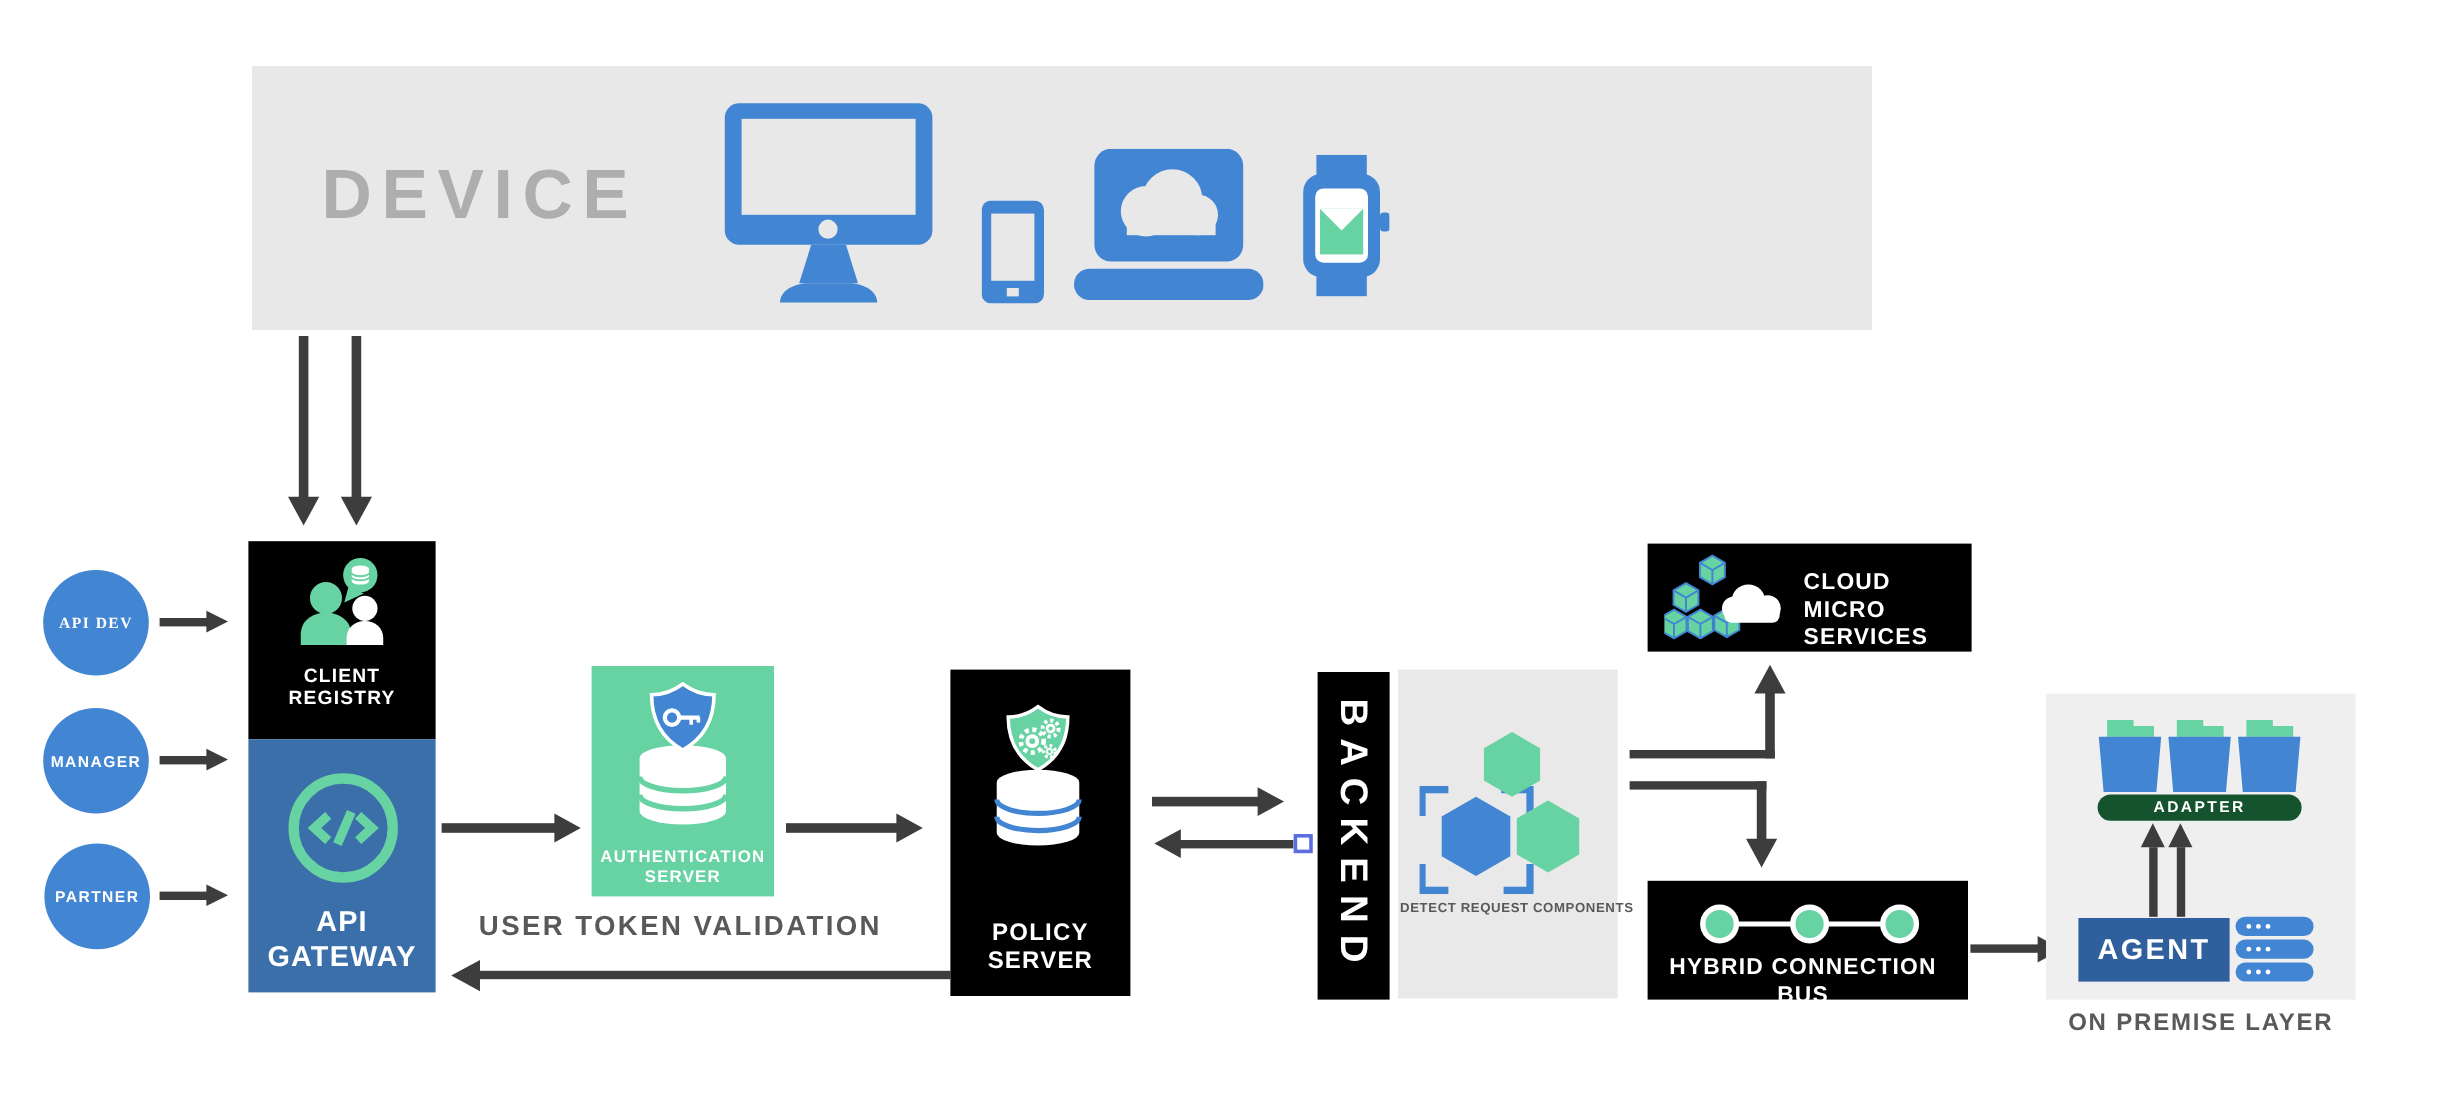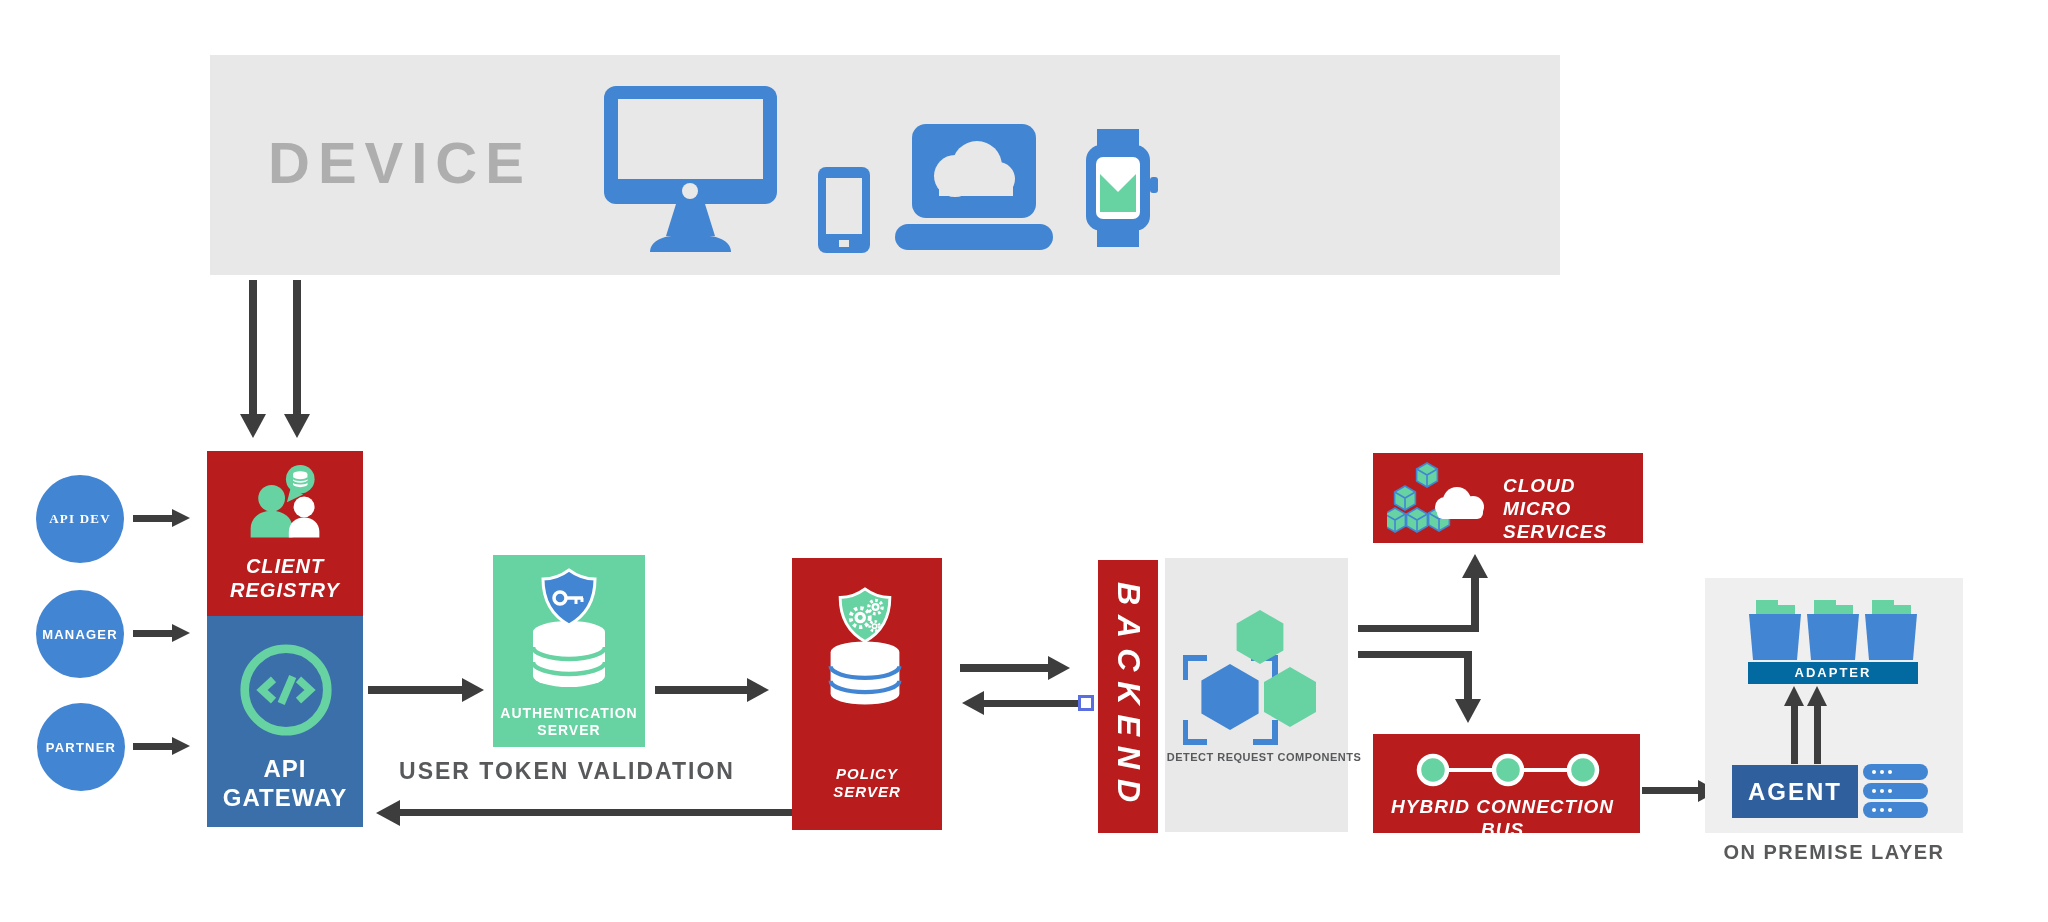--- a/index.html
+++ b/index.html
@@ -1,20 +1,20 @@
 <!DOCTYPE html>
 <html><head>
 <meta charset="utf-8">
 <style>
   html,body{margin:0;padding:0;background:#fff;}
   .stage{position:relative;width:2048px;height:922px;background:#ffffff;overflow:hidden;
          font-family:"Liberation Sans",sans-serif;font-weight:bold;}
   .abs{position:absolute;}
   .panel{position:absolute;background:#e8e8e8;}
-  .bluebox{position:absolute;background:#b91c1c;font-style:italic;}
+  .bluebox{position:absolute;background:#000000;}
   .lbl{position:absolute;color:#ffffff;text-align:center;letter-spacing:1px;line-height:1.2;}
   .graylbl{position:absolute;color:#58595b;text-align:center;letter-spacing:1.5px;line-height:1.25;}
   .hline,.vline{position:absolute;background:#3d3d3d;}
   .head{position:absolute;width:0;height:0;}
   .head-right{border-top:12px solid transparent;border-bottom:12px solid transparent;border-left:22px solid #3d3d3d;}
   .head-left{border-top:12px solid transparent;border-bottom:12px solid transparent;border-right:22px solid #3d3d3d;}
   .head-down{border-left:13px solid transparent;border-right:13px solid transparent;border-top:24px solid #3d3d3d;}
   .head-up{border-left:13px solid transparent;border-right:13px solid transparent;border-bottom:24px solid #3d3d3d;}
   .circle{position:absolute;width:88px;height:88px;border-radius:50%;background:#4285d2;
           display:flex;align-items:center;justify-content:center;color:#fff;font-size:13px;letter-spacing:1.2px;}
@@ -103,21 +103,21 @@
         <rect x="52.5" y="11.5" width="15" height="11" fill="#fff"></rect>
         <ellipse cx="60" cy="22.5" rx="7.5" ry="2.8" fill="#fff"></ellipse>
         <path d="M52.5,15.2 a7.5,2.8 0 0 0 15,0" stroke="#67d2a2" stroke-width="1.8" fill="none"></path>
         <path d="M52.5,18.8 a7.5,2.8 0 0 0 15,0" stroke="#67d2a2" stroke-width="1.8" fill="none"></path>
       </g>
       <circle cx="30" cy="37" r="14" fill="#67d2a2"></circle>
       <path d="M8,78 v-9 c0,-12 10,-19 22,-19 c12,0 22,7 22,19 v9 z" fill="#67d2a2"></path>
       <circle cx="64" cy="46" r="11" fill="#ffffff"></circle>
       <path d="M48,78 v-6 c0,-9 7,-15 16,-15 c9,0 16,6 16,15 v6 z" fill="#ffffff"></path>
     </svg>
-    <div class="lbl" style="left:0;top:103px;width:156px;font-size:20px;">CLIENT REGISTRY</div>
+    <div class="lbl" style="left:0;top:103px;width:156px;font-size:16px;">CLIENT REGISTRY</div>
   </div>
 
   <div class="abs" style="left:207px;top:616px;width:156px;height:211px;background:#3a6fa9;">
     <svg class="abs" style="left:31px;top:26px;" width="96" height="96" viewBox="0 0 100 100">
       <circle cx="50" cy="50" r="43" fill="none" stroke="#67d2a2" stroke-width="9"></circle>
       <polyline points="37,39 25,50 37,61" fill="none" stroke="#67d2a2" stroke-width="8"></polyline>
       <line x1="45" y1="64" x2="57" y2="36" stroke="#67d2a2" stroke-width="8"></line>
       <polyline points="63,39 75,50 63,61" fill="none" stroke="#67d2a2" stroke-width="8"></polyline>
     </svg>
     <div class="lbl" style="left:0;top:139px;width:156px;font-size:24px;">API GATEWAY</div>
@@ -163,21 +163,21 @@
       <circle cx="40" cy="32" r="10" stroke="#ffffff" stroke-width="4" stroke-dasharray="3.5 3.2" fill="none"></circle>
       <circle cx="40" cy="32" r="6" fill="#ffffff"></circle>
       <circle cx="40" cy="32" r="2.6" fill="#67d2a2"></circle>
       <circle cx="56" cy="21" r="7" stroke="#ffffff" stroke-width="3.4" stroke-dasharray="2.8 2.6" fill="none"></circle>
       <circle cx="56" cy="21" r="4.2" fill="#ffffff"></circle>
       <circle cx="56" cy="21" r="1.8" fill="#67d2a2"></circle>
       <circle cx="55" cy="41" r="5" stroke="#ffffff" stroke-width="3" stroke-dasharray="2.4 2.2" fill="none"></circle>
       <circle cx="55" cy="41" r="3" fill="#ffffff"></circle>
       <circle cx="55" cy="41" r="1.4" fill="#67d2a2"></circle>
     </svg>
-    <div class="lbl" style="left:20px;top:207px;width:110px;font-size:15px;">POLICY SERVER</div>
+    <div class="lbl" style="left:20px;top:207px;width:110px;font-size:20px;">POLICY SERVER</div>
   </div>
 
   <div>
     <div class="hline" style="left:960px;top:664px;width:90px;height:8px;"></div>
     <div class="head head-right" style="left:1048px;top:656px;"></div>
   </div>
   <div>
     <div class="head head-left" style="left:962px;top:691px;"></div>
     <div class="hline" style="left:982px;top:700px;width:96px;height:7px;"></div>
     <div class="sq" style="left:1078px;top:695px;"></div>
@@ -259,21 +259,21 @@
       <rect x="8" y="0" width="22" height="14" fill="#67d2a2"></rect>
       <rect x="27" y="5" width="20" height="9" fill="#67d2a2"></rect>
       <polygon points="1,14 53,14 49,60 5,60" fill="#4285d2"></polygon>
     </svg>
     <svg class="abs" style="left:159px;top:22px;" width="54" height="60" viewBox="0 0 54 60">
       <rect x="8" y="0" width="22" height="14" fill="#67d2a2"></rect>
       <rect x="27" y="5" width="20" height="9" fill="#67d2a2"></rect>
       <polygon points="1,14 53,14 49,60 5,60" fill="#4285d2"></polygon>
     </svg>
 
-    <div class="abs" style="left:43px;top:84px;width:170px;height:22px;background:#0369a1;">
+    <div class="abs" style="left:43px;top:84px;width:170px;height:22px;background:#14532d;border-radius:11px;">
       <div class="lbl" style="left:0;top:0;width:170px;line-height:22px;font-size:13px;letter-spacing:2px;">ADAPTER</div>
     </div>
 
     <div class="abs" style="left:27px;top:187px;width:126px;height:53px;background:#305f9d;">
       <div class="lbl" style="left:0;top:0;width:126px;line-height:53px;font-size:24px;letter-spacing:2px;">AGENT</div>
     </div>
 
     <div>
       <div class="srv" style="left:158px;top:186px;">
           <i></i>

